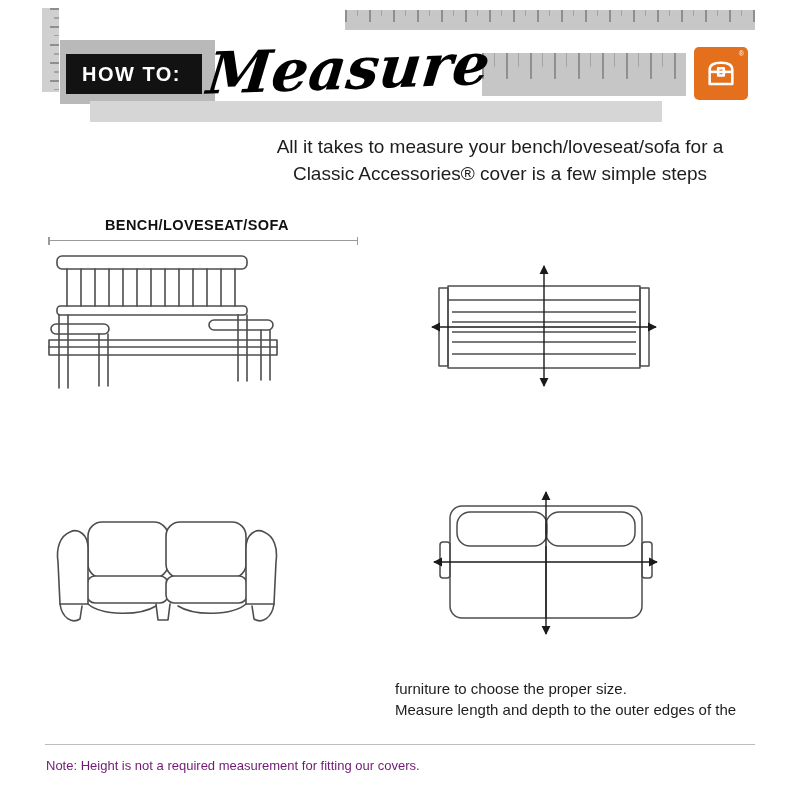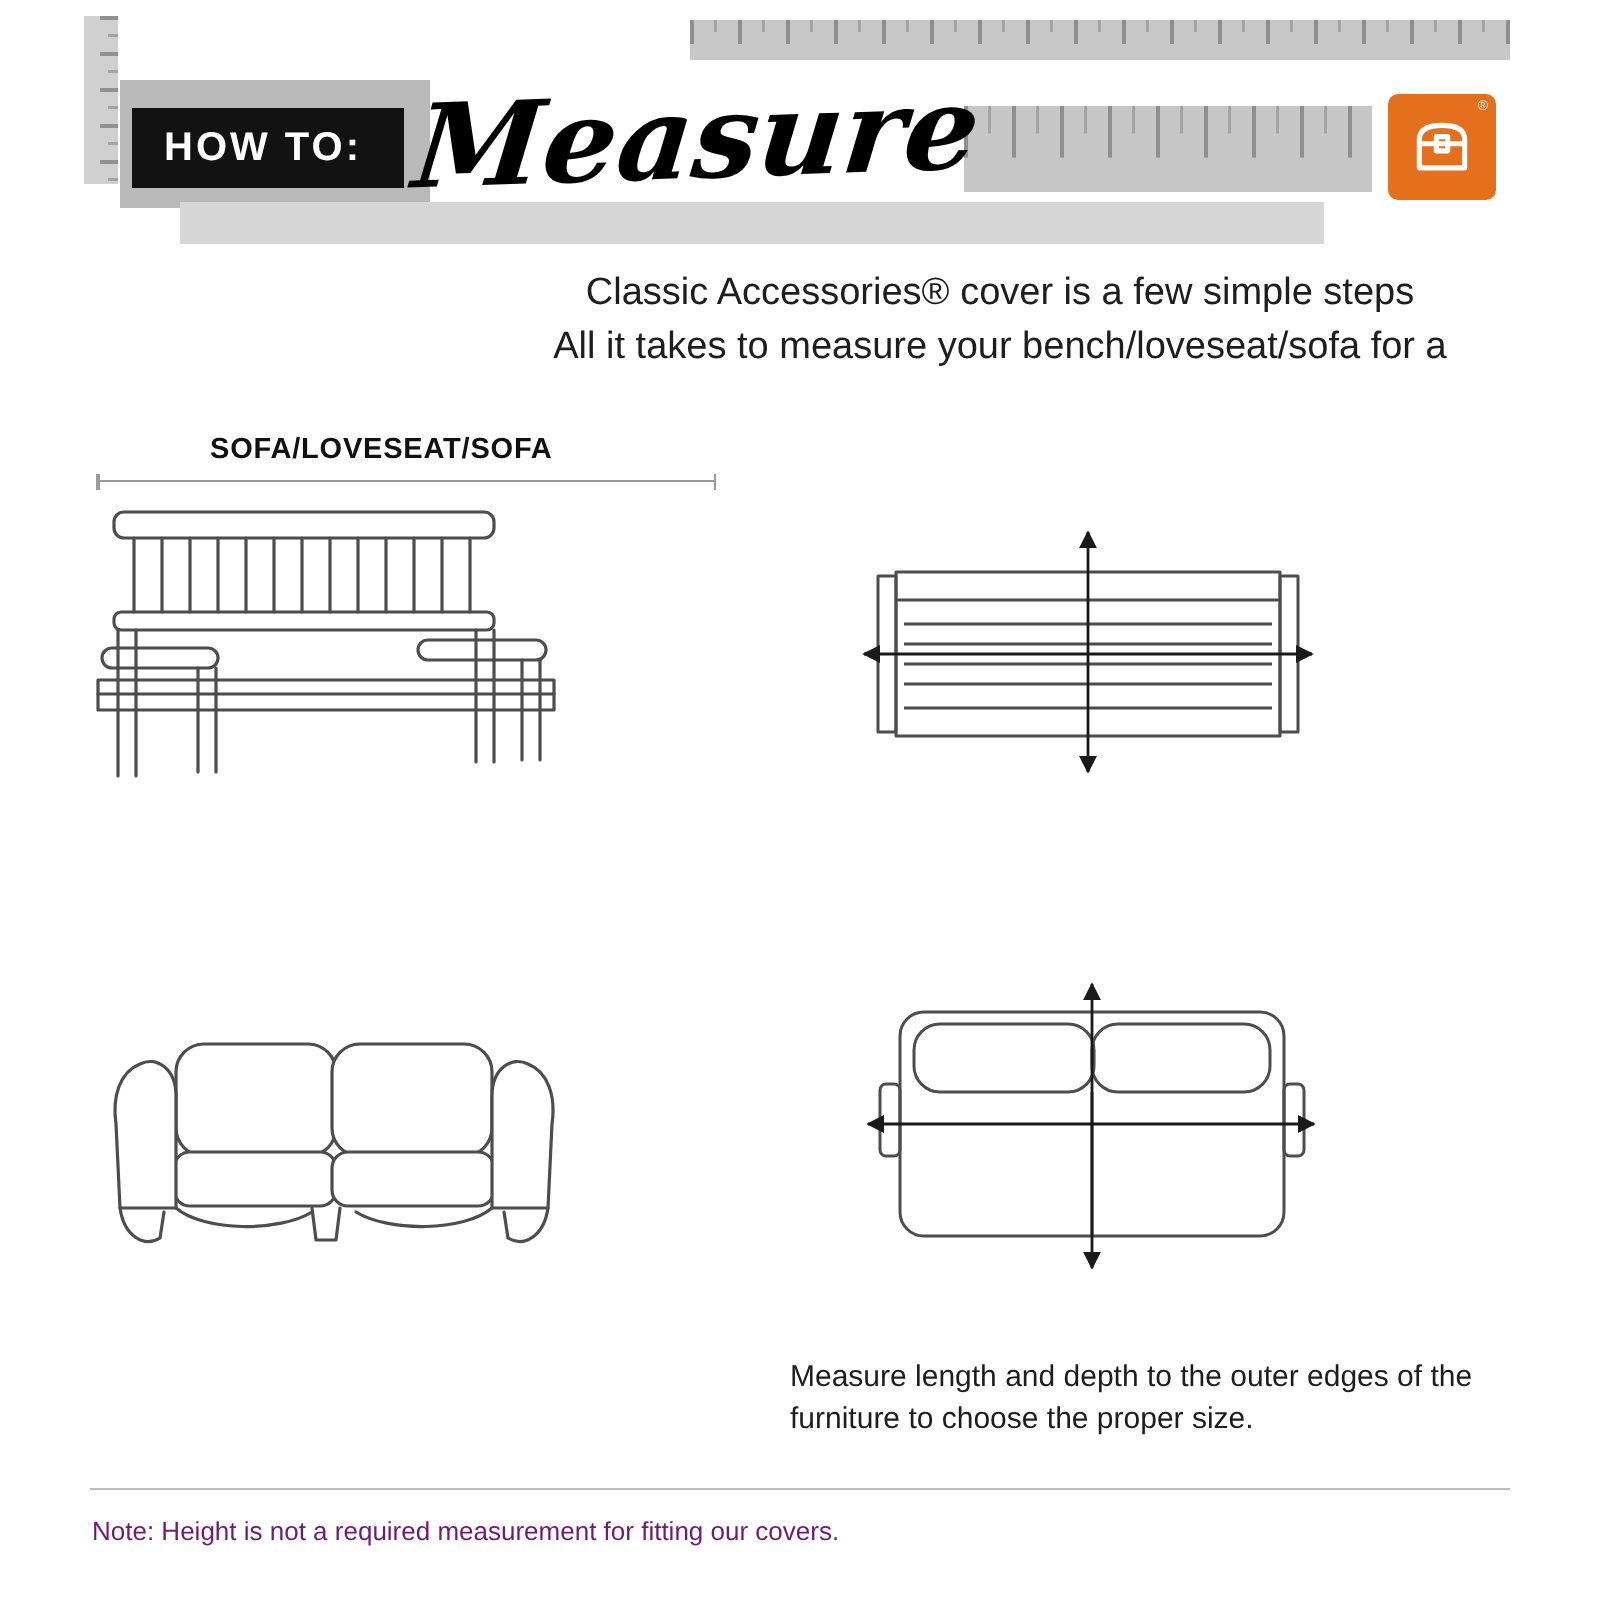--- a/index.html
+++ b/index.html
@@ -83,25 +83,25 @@
       <g fill="none" stroke="#ffffff" stroke-width="1.8" stroke-linejoin="round">
         <path d="M4,9 C4,5.5 7,4 12,4 C17,4 20,5.5 20,9 L20,19 L4,19 Z"></path>
         <path d="M4,10.5 H20"></path>
         <path d="M10,8 h4 v5 h-4 z"></path>
       </g>
     </svg>
     <span class="logo-reg">®</span>
   </div>
 
   <div class="intro">
+    <div>All it takes to measure your bench/loveseat/sofa for a</div>
     <div>Classic Accessories® cover is a few simple steps</div>
-    <div>All it takes to measure your bench/loveseat/sofa for a</div>
   </div>
 
-  <div class="section-label">SOFA/LOVESEAT/SOFA</div>
+  <div class="section-label">BENCH/LOVESEAT/SOFA</div>
   <div class="measure-line"></div>
 
   <svg class="illo illo-bench-front" viewBox="0 0 240 155">
     <g fill="none" stroke="#4d4d4d" stroke-width="1.6" stroke-linejoin="round" stroke-linecap="round">
       <rect x="12" y="8" width="190" height="13" rx="5"></rect>
       <path d="M22,21 V58 M36,21 V58 M50,21 V58 M64,21 V58 M78,21 V58 M92,21 V58 M106,21 V58 M120,21 V58 M134,21 V58 M148,21 V58 M162,21 V58 M176,21 V58 M190,21 V58"></path>
       <rect x="12" y="58" width="190" height="9" rx="3.5"></rect>
       <path d="M14,67 V140 M23,67 V140"></path>
       <path d="M193,67 V133 M202,67 V133"></path>
       <rect x="6" y="76" width="58" height="10" rx="5"></rect>
@@ -164,20 +164,20 @@
       <rect x="118" y="26" width="89" height="34" rx="13"></rect>
       <path d="M118,60 V132"></path>
     </g>
     <g fill="none" stroke="#1a1a1a" stroke-width="1.4">
       <line x1="118" y1="6" x2="118" y2="148" marker-start="url(#ah-sofa)" marker-end="url(#ah-sofa)"></line>
       <line x1="6" y1="76" x2="229" y2="76" marker-start="url(#ah-sofa)" marker-end="url(#ah-sofa)"></line>
     </g>
   </svg>
 
   <div class="instruction">
+    <div>furniture to choose the proper size.</div>
     <div>Measure length and depth to the outer edges of the</div>
-    <div>furniture to choose the proper size.</div>
   </div>
 
   <div class="footer-divider"></div>
   <div class="footer-note">Note: Height is not a required measurement for fitting our covers.</div>
 
 </div>
 
 </body></html>

